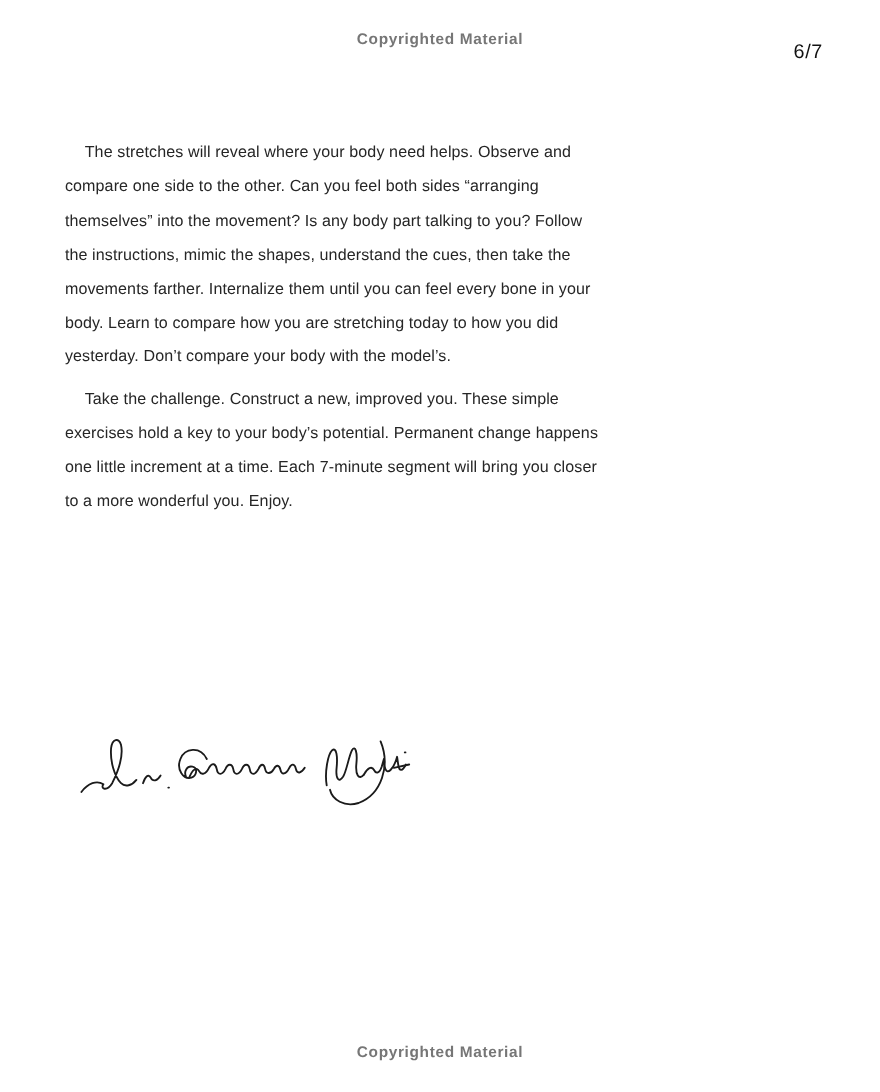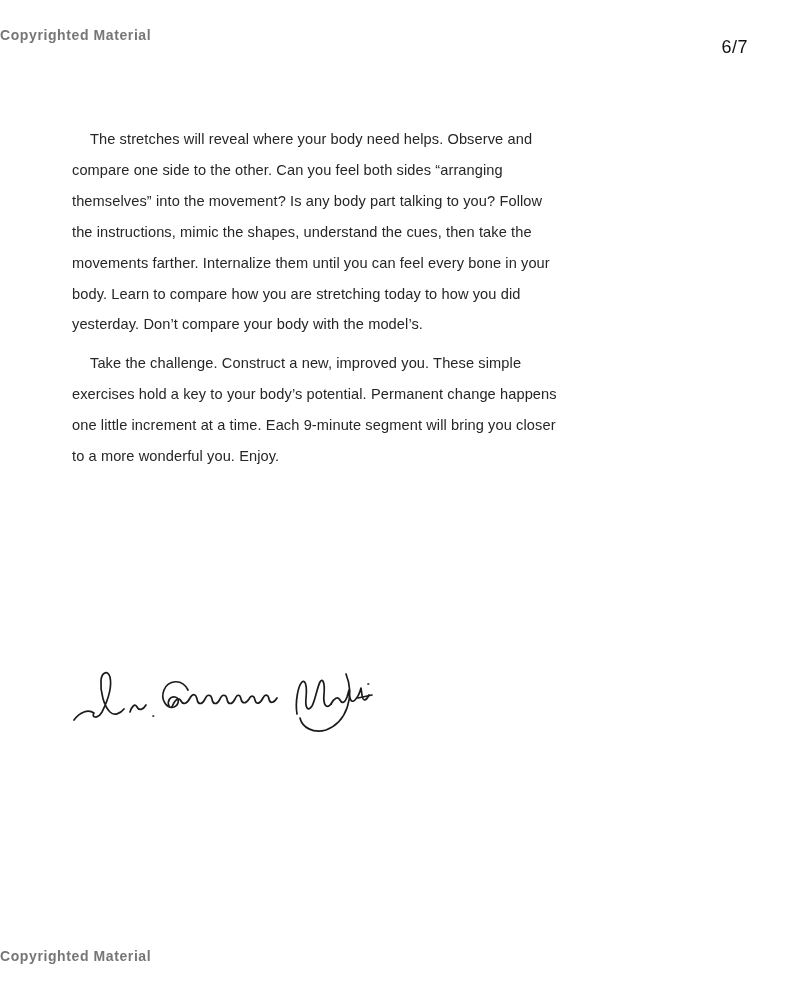--- a/index.html
+++ b/index.html
@@ -12,40 +12,40 @@
     width: 800px;
     height: 993px;
     background: #ffffff;
     overflow: hidden;
     font-family: "Liberation Sans", sans-serif;
   }
   .watermark {
     position: absolute;
     left: 0;
     width: 100%;
-    text-align: left;
+    text-align: center;
     font-size: 14px;
     font-weight: bold;
     letter-spacing: 0.6px;
     color: #767676;
   }
   .watermark-top { top: 27px; }
   .watermark-bottom { top: 948px; }
   .page-number {
     position: absolute;
     top: 37px;
     right: 52px;
     font-size: 18px;
     font-weight: 400;
     color: #111111;
     letter-spacing: 0.5px;
   }
   .body-text {
     position: absolute;
-    left: 72px;
+    left: 59px;
     top: 124px;
     width: 590px;
     color: #262626;
     font-size: 14.6px;
     line-height: 30.9px;
     letter-spacing: 0.1px;
   }
   .body-text p {
     margin: 0 0 8px 0;
     text-indent: 18px;
@@ -83,21 +83,21 @@
   <div class="body-text">
     <p>The stretches will reveal where your body need helps. Observe and
 compare one side to the other. Can you feel both sides “arranging
 themselves” into the movement? Is any body part talking to you? Follow
 the instructions, mimic the shapes, understand the cues, then take the
 movements farther. Internalize them until you can feel every bone in your
 body. Learn to compare how you are stretching today to how you did
 yesterday. Don’t compare your body with the model’s.</p>
     <p>Take the challenge. Construct a new, improved you. These simple
 exercises hold a key to your body’s potential. Permanent change happens
-one little increment at a time. Each 9-minute segment will bring you closer
+one little increment at a time. Each 7-minute segment will bring you closer
 to a more wonderful you. Enjoy.</p>
   </div>
 
   <div class="signature">
     <svg viewBox="0 0 310 95" role="img" aria-label="Dr. Suzanne Martin">
 
       <path d="M6,58 C12,50 20,47 26,51 C23,55 29,58 34,50 C40,38 44,24 42,15 C40,8 34,10 33,18 C32,30 36,44 42,50 C46,54 52,52 56,47"></path>
       <path d="M62,50 C64,44 67,41 69,45 C71,49 75,48 78,43"></path>
       <path d="M85,54 l0.6,0"></path>
 

